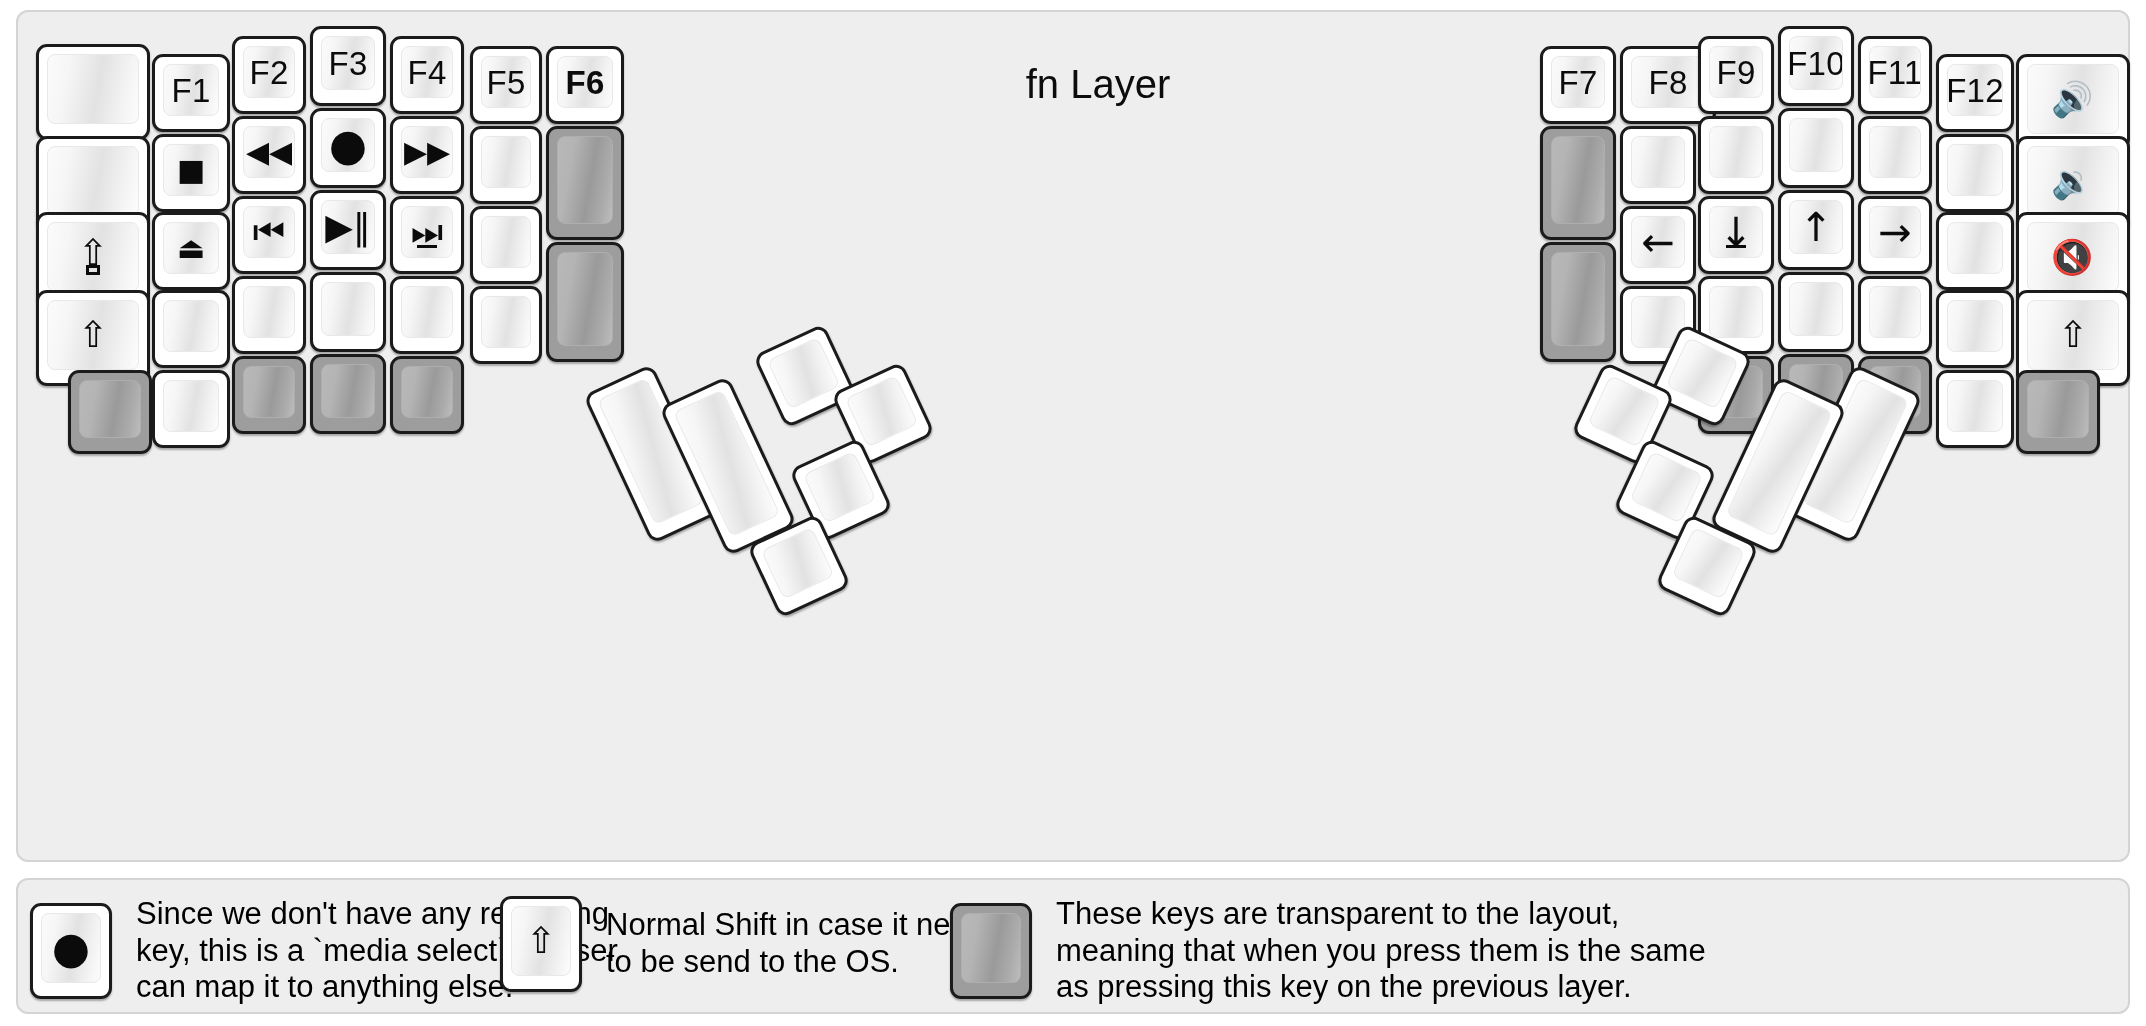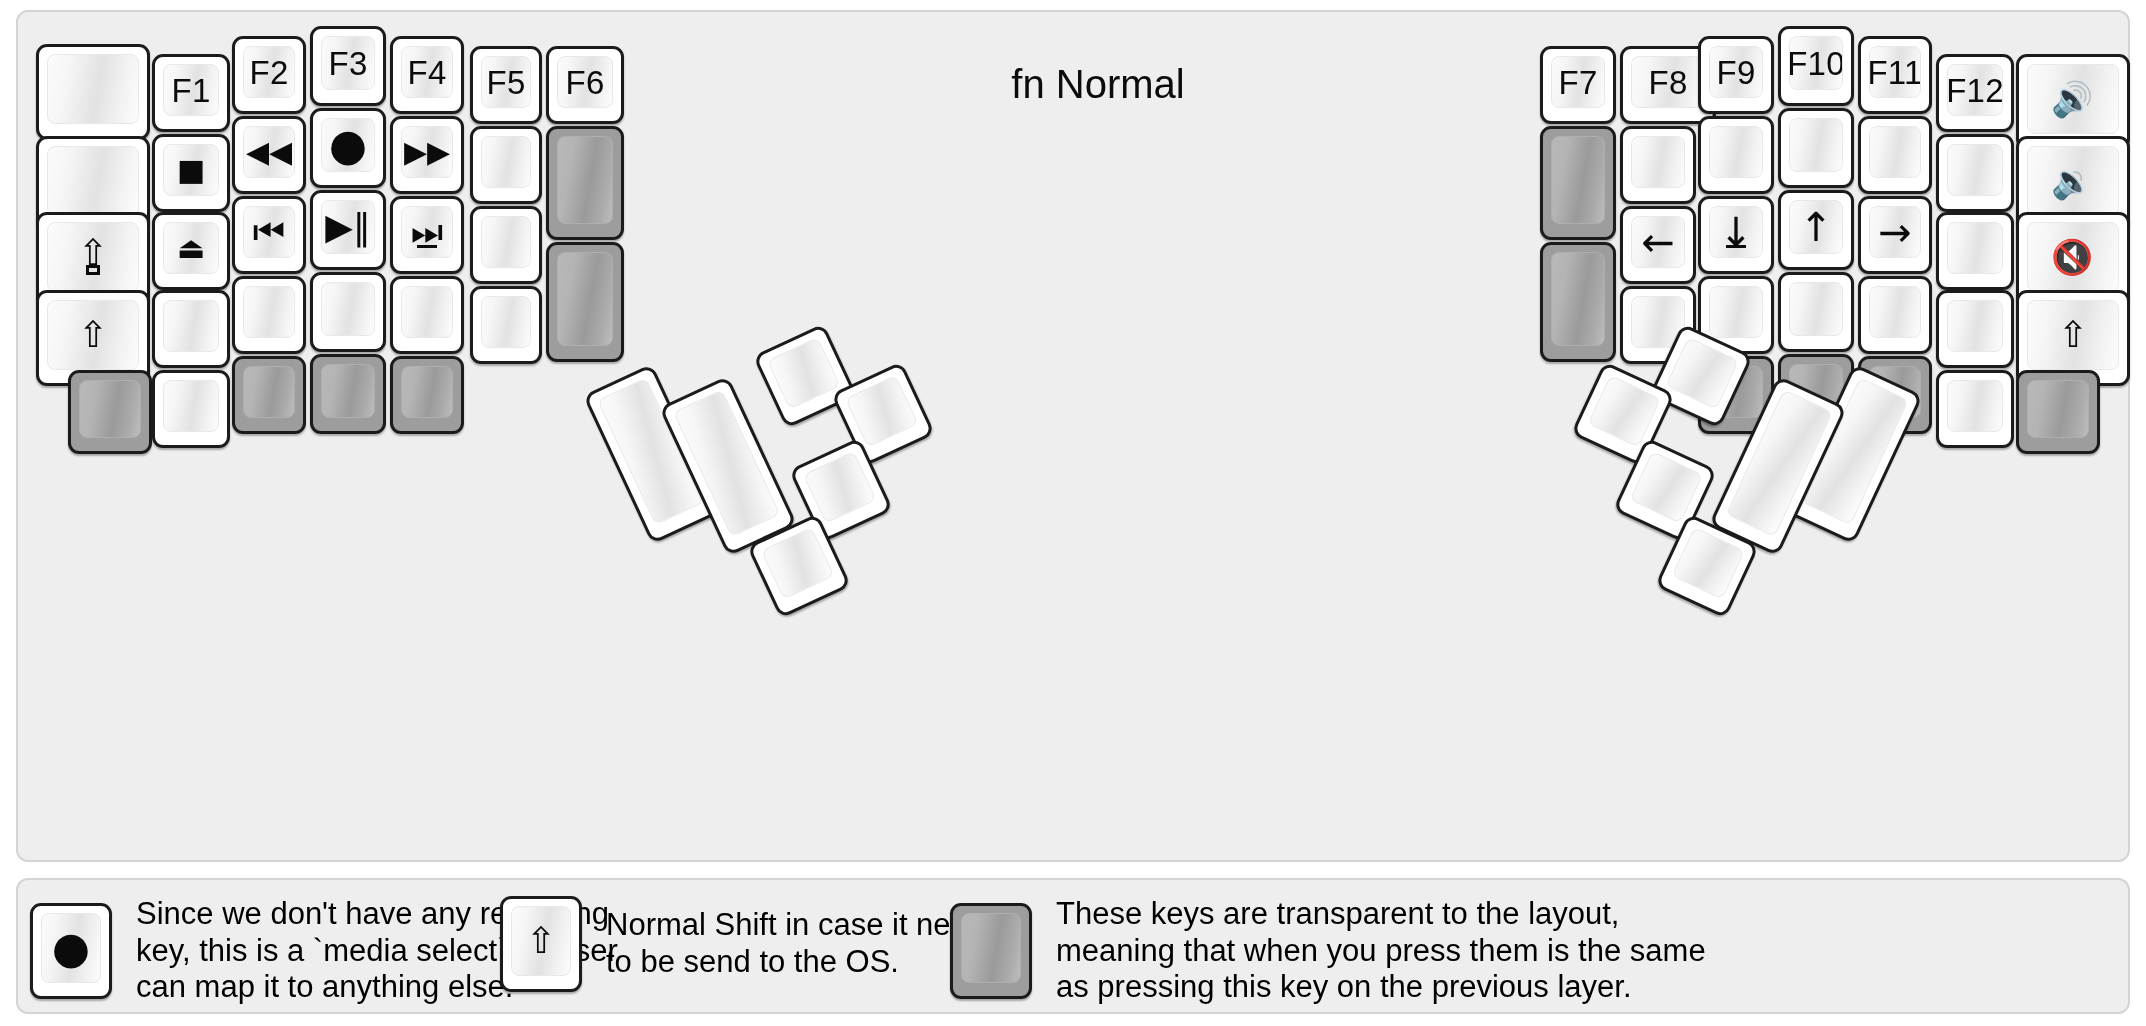--- a/index.html
+++ b/index.html
@@ -127,21 +127,21 @@
     color: #000;
     white-space: pre-line;
   }
 </style>
 </head>
 <body>
 
 <div id="root">
 
   <div id="board-panel" class="panel">
-    <div id="title">fn Normal</div>
+    <div id="title">fn Layer</div>
     <div id="left-main">
         <div class="key" style="left: 18px; top: 32px; width: 114px; height: 96px;">
           <div class="cap"></div>
         </div>
         <div class="key" style="left: 18px; top: 124px; width: 114px; height: 96px;">
           <div class="cap"></div>
         </div>
         <div class="key" style="left: 18px; top: 200px; width: 114px; height: 96px;">
           <div class="cap">
             <span class="gly shf" style="position: relative; top: -4px;">⇧</span>
@@ -248,21 +248,21 @@
         </div>
         <div class="key" style="left: 452px; top: 114px; width: 72px; height: 78px;">
           <div class="cap"></div>
         </div>
         <div class="key" style="left: 452px; top: 194px; width: 72px; height: 78px;">
           <div class="cap"></div>
         </div>
         <div class="key" style="left: 452px; top: 274px; width: 72px; height: 78px;">
           <div class="cap"></div>
         </div>
-        <div class="key" style="left: 528px; top: 34px; width: 78px; height: 78px;">
+        <div class="key" style="left: 528px; top: 34px; width: 78px; height: 78px; font-weight: bold;">
           <div class="cap">
             <span class="lbl">F6</span>
           </div>
         </div>
         <div class="key trans" style="left: 528px; top: 114px; width: 78px; height: 114px;">
           <div class="cap"></div>
         </div>
         <div class="key trans" style="left: 528px; top: 230px; width: 78px; height: 120px;">
           <div class="cap"></div>
         </div>

